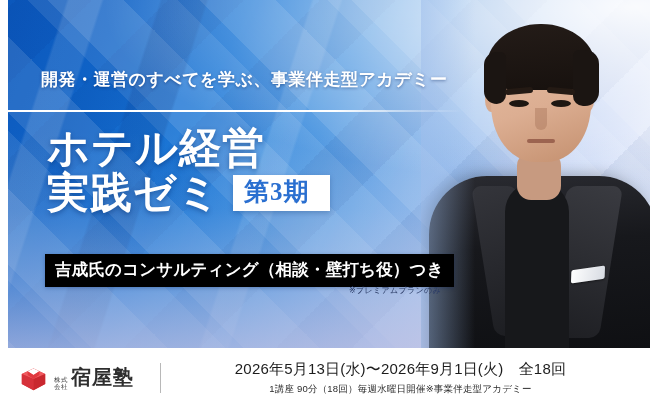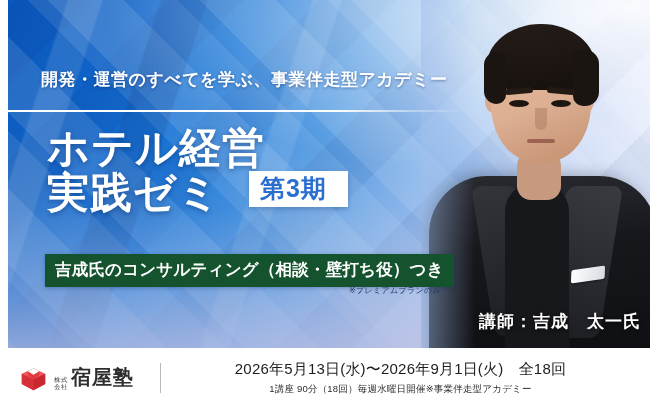--- a/index.html
+++ b/index.html
@@ -251,40 +251,41 @@
     font-size: 42px;
     font-weight: bold;
     color: #ffffff;
     line-height: 1.06;
     letter-spacing: 1px;
     text-shadow: 0 2px 5px rgba(0,35,95,0.42);
     white-space: nowrap;
   }
   .title-row2 {
     display: flex;
-    align-items: flex-start;
-    gap: 28px;
+    align-items: center;
+    gap: 12px;
+    font-family: Liberation Serif, serif;
   }
   .badge {
     display: inline-block;
     background: #ffffff;
     color: #2a6fd0;
     font-size: 25px;
     font-weight: bold;
     padding: 4px 21px 6px 11px;
     letter-spacing: 1px;
     line-height: 1.05;
     box-shadow: 0 2px 5px rgba(0,35,95,0.25);
     white-space: nowrap;
   }
   .ribbon {
     position: absolute;
     left: 37px;
     top: 254px;
-    background: #14532d;
+    background: #000000;
     color: #ffffff;
     font-size: 16.5px;
     font-weight: bold;
     padding: 5px 10px 6px 10px;
     letter-spacing: 0.2px;
     white-space: nowrap;
     box-shadow: 0 1px 4px rgba(0,30,90,0.30);
   }
   .ribbon-note {
     position: absolute;
@@ -420,21 +421,20 @@
   <div class="title-wrap">
     <div class="title-line">ホテル経営</div>
     <div class="title-row2">
       <span class="title-line">実践ゼミ</span>
       <span class="badge">第3期</span>
     </div>
   </div>
 
   <div class="ribbon">吉成氏のコンサルティング（相談・壁打ち役）つき</div>
   <div class="ribbon-note">※プレミアムプランのみ</div>
-  <div class="lecturer">講師：吉成　太一氏</div>
 
   <div class="footer">
 
     <div class="logo-zone">
       <div class="logo-mark">
         <svg width="27" height="27" viewBox="0 0 60 60" aria-hidden="true">
           <polygon points="30,8 4,20 4,42 30,56 56,42 56,20" fill="#e0393f"></polygon>
           <polygon points="30,8 4,20 30,31 56,20" fill="#f05a5f"></polygon>
           <polygon points="30,31 4,20 4,42 30,56" fill="#d6313a"></polygon>
           <polygon points="30,31 56,20 56,42 30,56" fill="#c9282f"></polygon>

